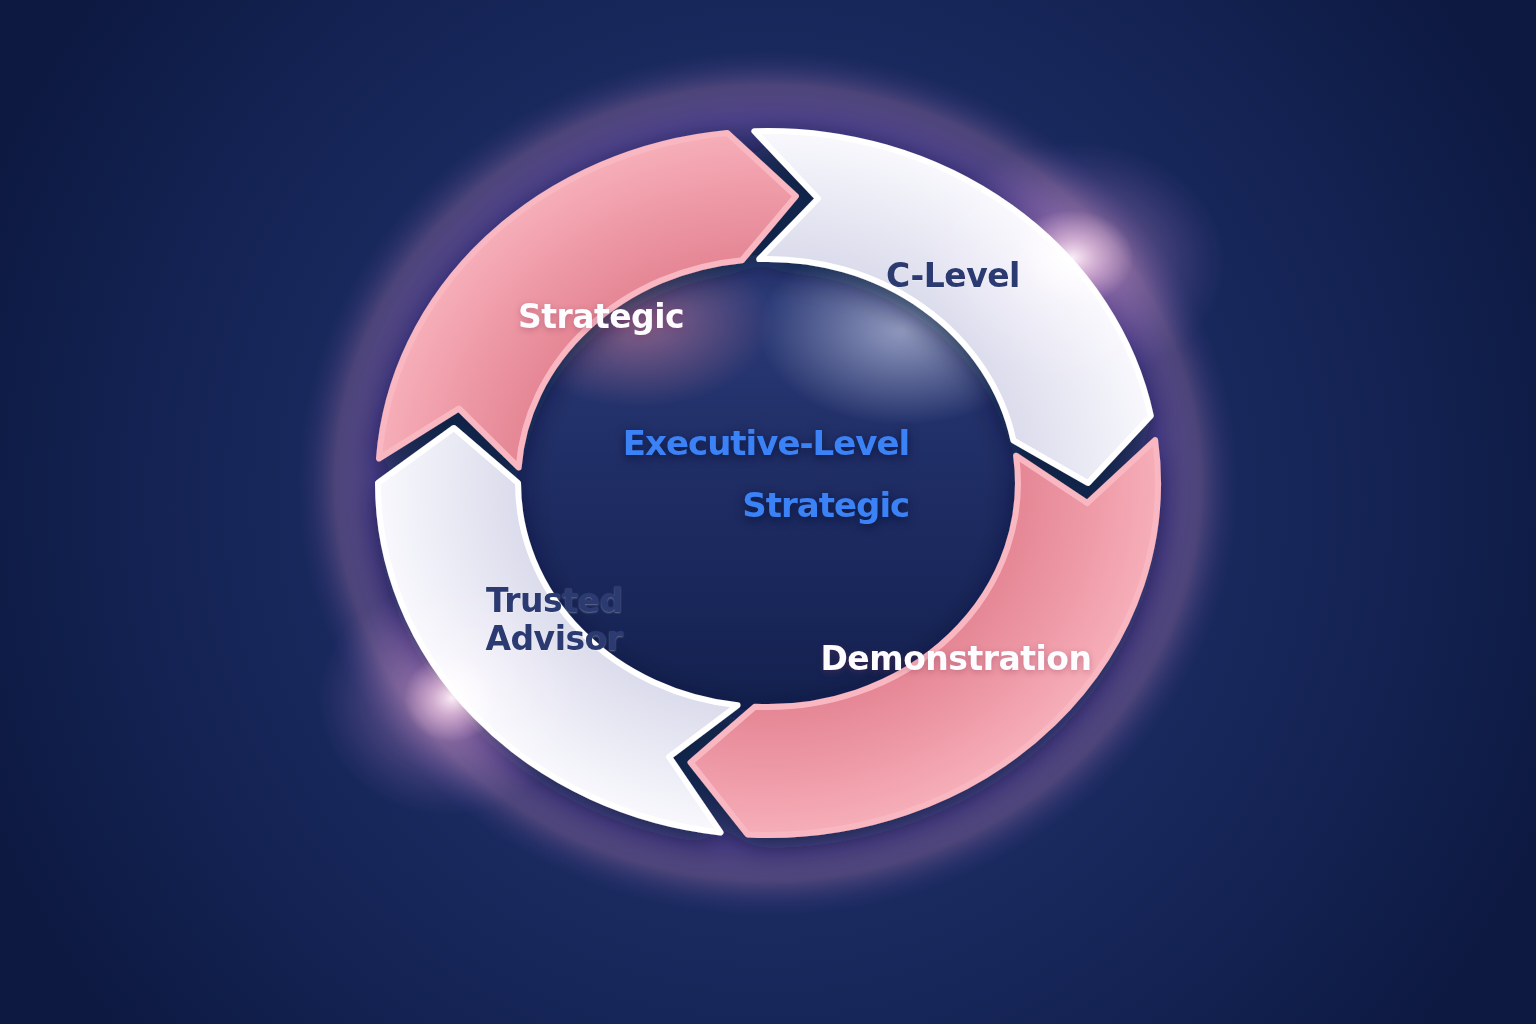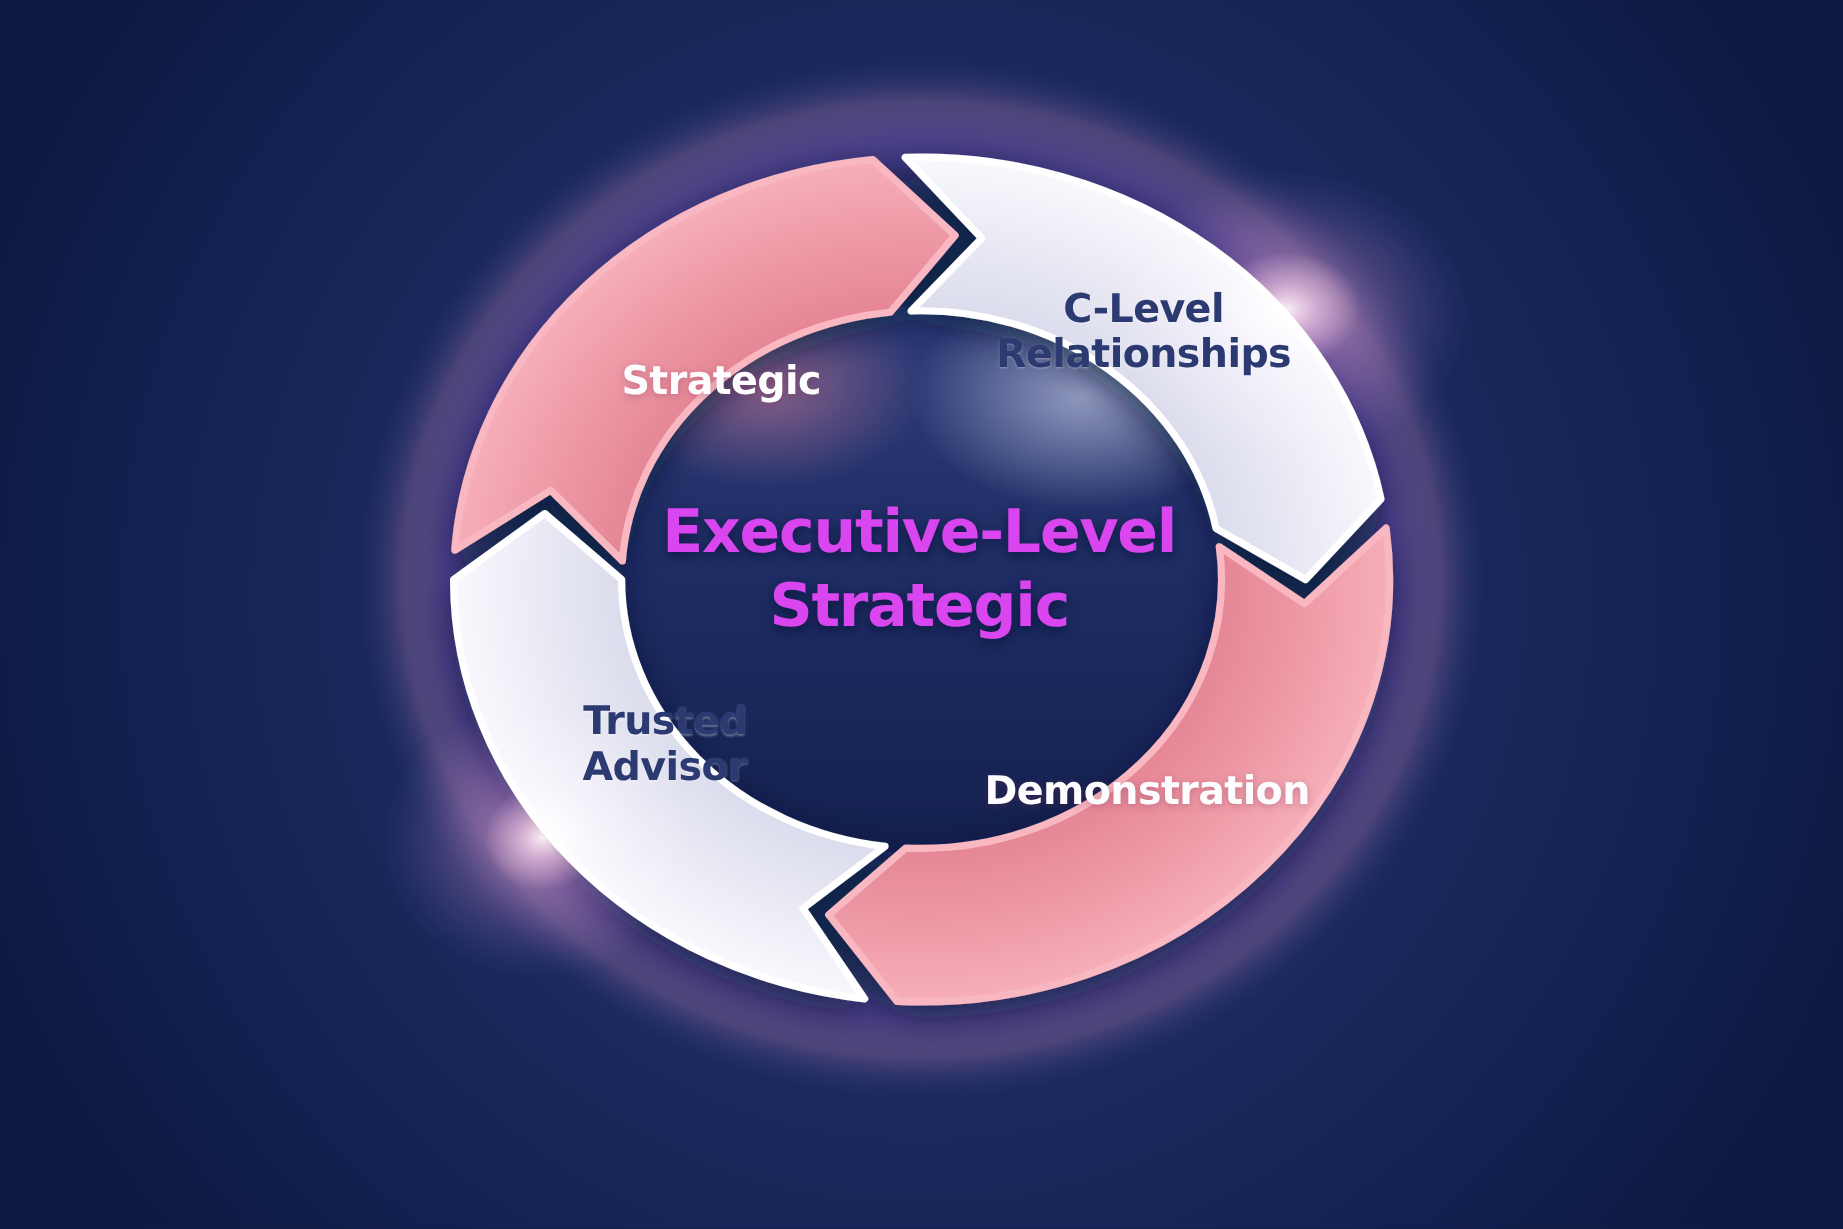--- a/index.html
+++ b/index.html
@@ -25,26 +25,26 @@
     color:#fdfcff;
     text-shadow:0 2px 6px rgba(125,45,80,0.35);
   }
   .seg-label.on-light{
     color:#2b3a70;
     text-shadow:0 1px 2px rgba(255,255,255,0.35);
   }
   .center-title{
     position:absolute;
     transform:translate(-50%,-50%);
-    text-align:center;
+    text-align:right;
     font-weight:700;
-    font-size:50px;
+    font-size:34px;
     line-height:62px;
     letter-spacing:-1px;
-    color:#d946ef;
+    color:#3b82f6;
     text-shadow:0 3px 10px rgba(4,10,40,0.6);
     white-space:nowrap;
   }
   .center-title span{display:block;}
 </style>
 </head>
 <body>
 
 <div class="stage">
   <svg width="1536" height="1024" viewBox="0 0 1536 1024">
@@ -128,21 +128,20 @@
       <ellipse cx="452" cy="698" rx="48" ry="44" fill="url(#hotspotCore)"></ellipse>
     </g>
   </svg>
 
   <div class="seg-label on-pink" style="left:601px;top:276px;margin-top:41px;">
     <span>Strategic</span>
   </div>
 
   <div class="seg-label on-light" style="left:953px;top:276px;">
     <span>C-Level</span>
-    <span>Relationships</span>
   </div>
 
   <div class="seg-label on-pink" style="left:956px;top:659px;">
     <span>Demonstration</span>
   </div>
 
   <div class="seg-label on-light" style="left:554px;top:620px;text-align:right;">
     <span>Trusted</span>
     <span>Advisor</span>
   </div>

